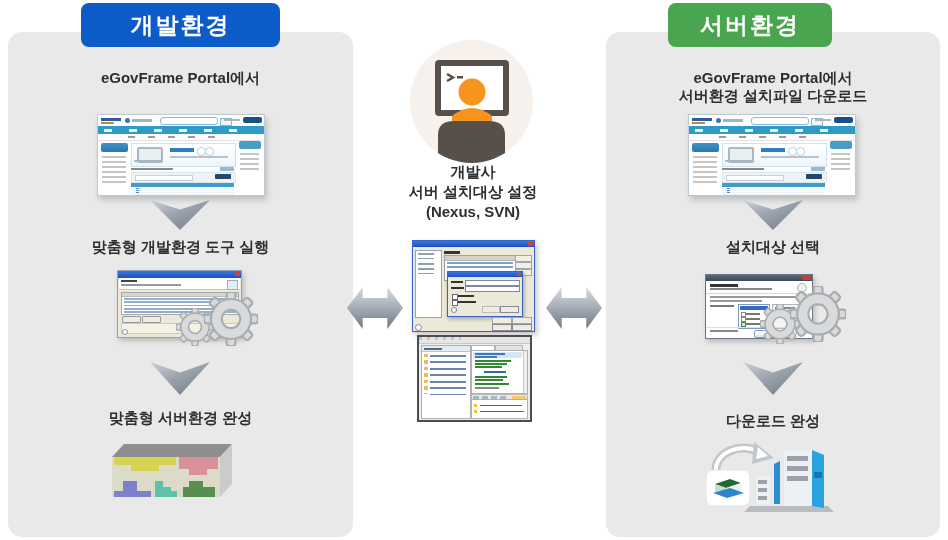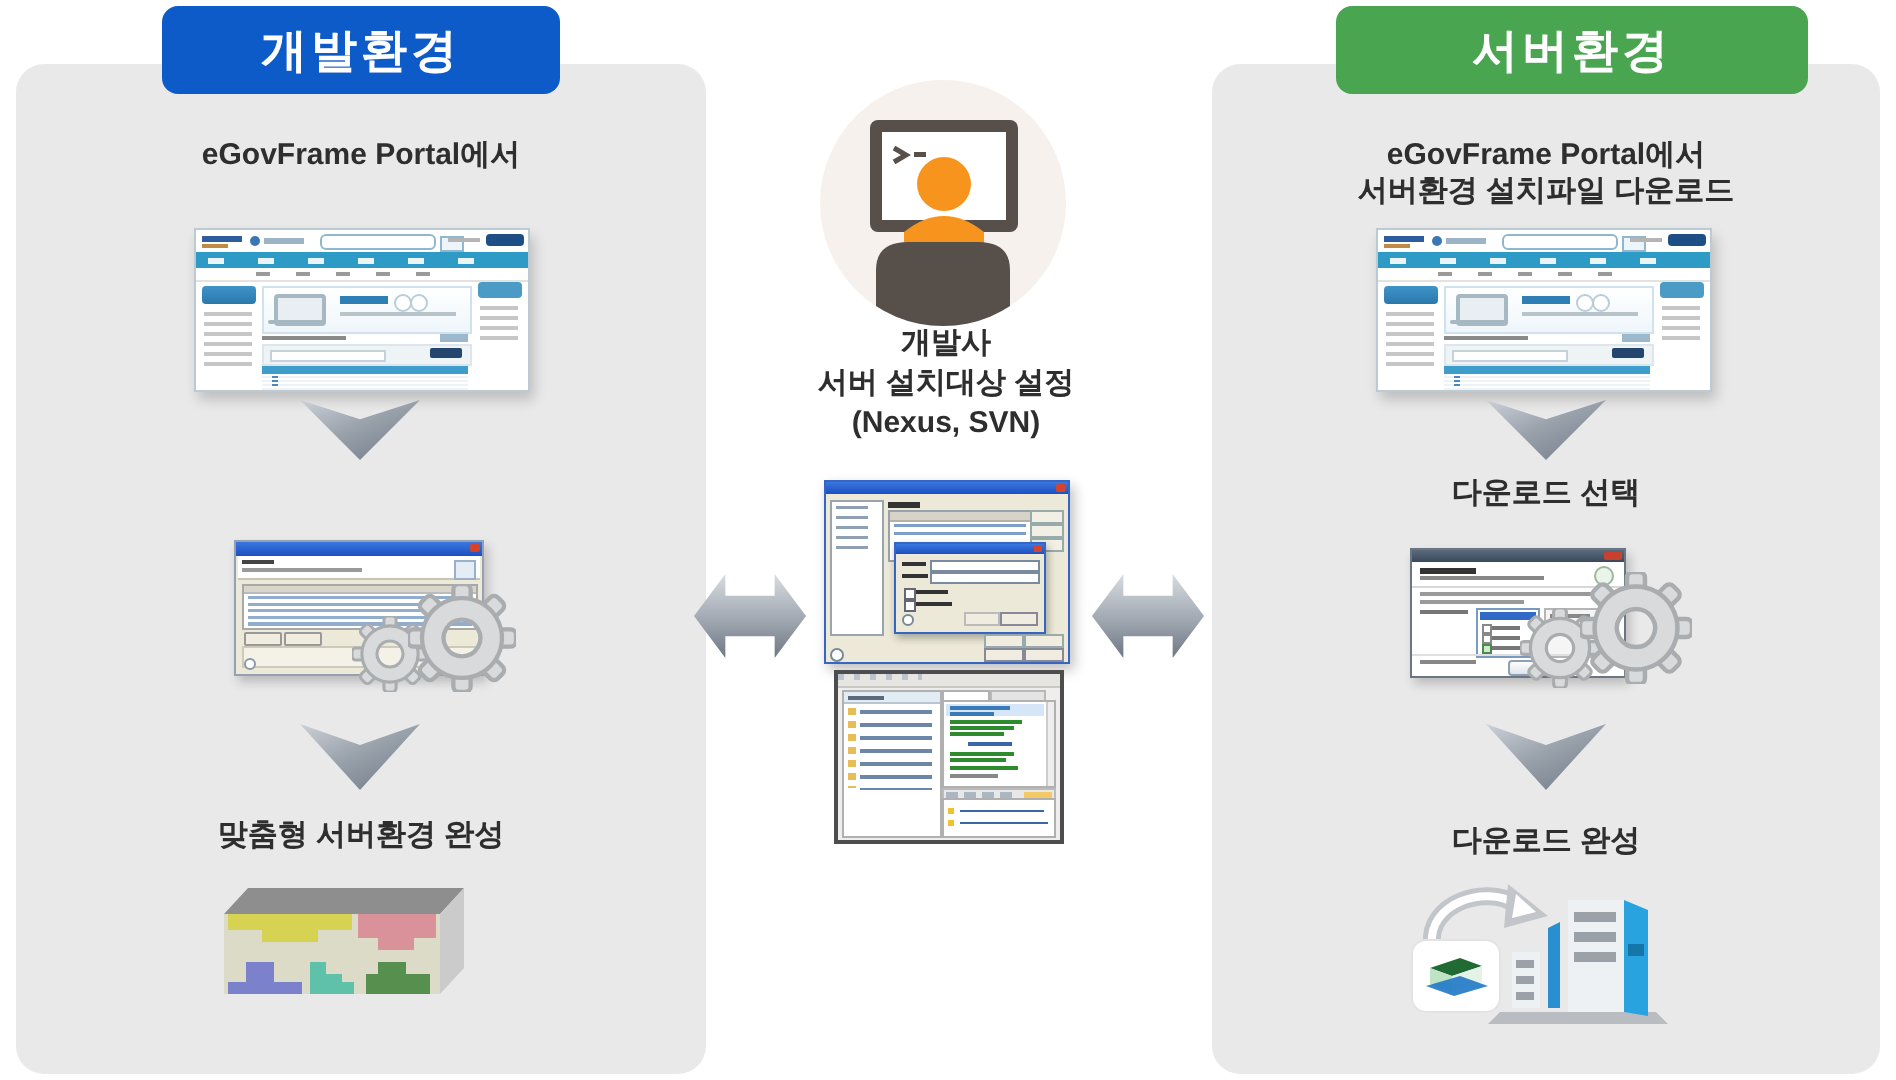--- a/index.html
+++ b/index.html
@@ -9,21 +9,21 @@
 
   
   .panel{position:absolute;top:32px;height:505px;background:#e9e9e9;border-radius:14px;}
   .panel-left{left:8px;width:345px;}
   .panel-right{left:606px;width:334px;}
 
   
   .badge{position:absolute;top:3px;height:44px;border-radius:8px;color:#fff;font-size:23px;font-weight:700;
          text-align:center;line-height:44px;letter-spacing:2px;}
   .badge-dev{left:81px;width:199px;background:#0d5bc8;}
-  .badge-server{left:668px;width:236px;background:#4aa550;}
+  .badge-server{left:668px;width:164px;background:#4aa550;}
 
   
   .step-title{position:absolute;text-align:center;font-size:15px;line-height:18px;font-weight:600;color:#2e2e2e;}
   .step-title span{display:block;}
   .stl{left:8px;width:345px;}
   .str{left:606px;width:334px;}
 
   
   .dar{position:absolute;width:60px;height:30px;
        clip-path:polygon(0 0,50% 32%,100% 0,50% 100%);
@@ -266,20 +266,23 @@
     <div class="pt-srch"></div>
       <div class="pt-in"></div>
       <div class="pt-go"></div>
     <div class="pt-th"></div>
       <div class="pt-tr"></div>
       <div class="pt-trl"></div>
   </div>
 
   <div class="dar" style="left:150px;top:200px;"></div>
 
+  <div class="step-title stl" style="top:238px;">
+    <span>맞춤형 개발환경 도구 실행</span>
+  </div>
 
   <div class="toolwin">
     <div class="xpbar"></div>
     <div class="xpx"></div>
     <div class="tw-hd"></div>
       <div class="tw-d1"></div>
       <div class="tw-d2"></div>
       <div class="tw-ic"></div>
     <div class="tw-tbl">
         <div class="tw-th"></div>
@@ -465,21 +468,21 @@
       <div class="pt-in"></div>
       <div class="pt-go"></div>
     <div class="pt-th"></div>
       <div class="pt-tr"></div>
       <div class="pt-trl"></div>
   </div>
 
   <div class="dar" style="left:743px;top:200px;"></div>
 
   <div class="step-title str" style="top:238px;">
-    <span>다운로드 선택</span>
+    <span>설치대상 선택</span>
   </div>
 
   <div class="instwin">
     <div class="iw-bar"></div>
     <div class="iw-x"></div>
     <div class="iw-h1"></div>
       <div class="iw-h2"></div>
       <div class="iw-ic"></div>
     <div class="iw-hr"></div>
       <div class="iw-t1"></div>

